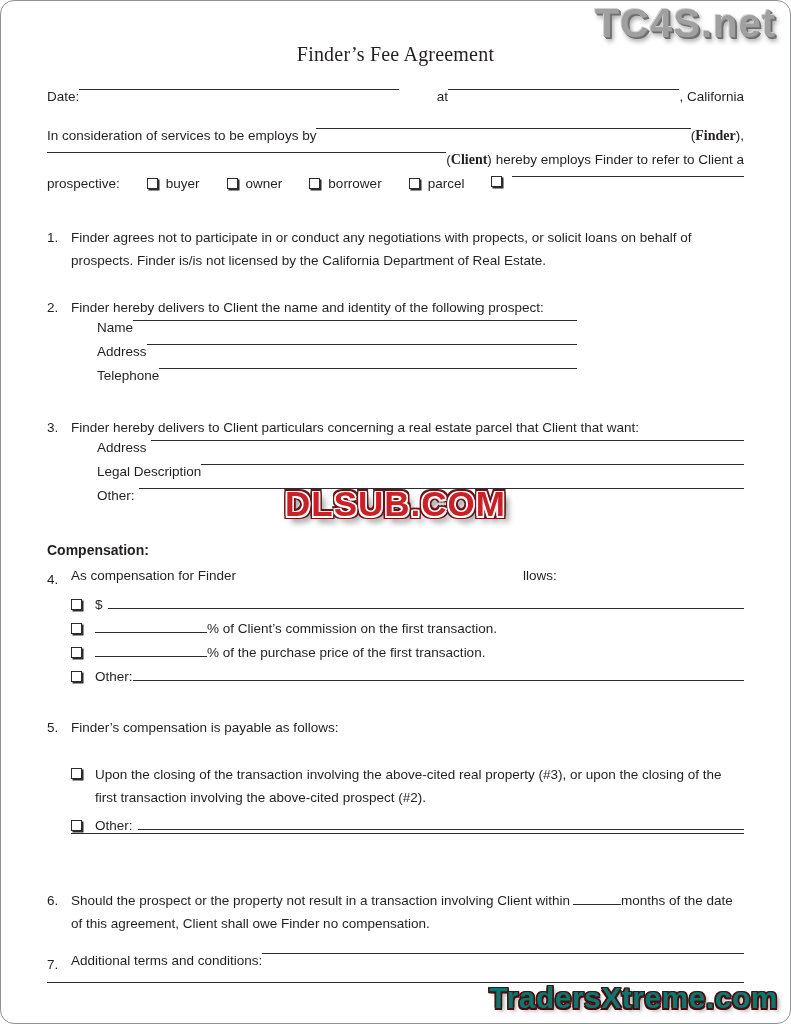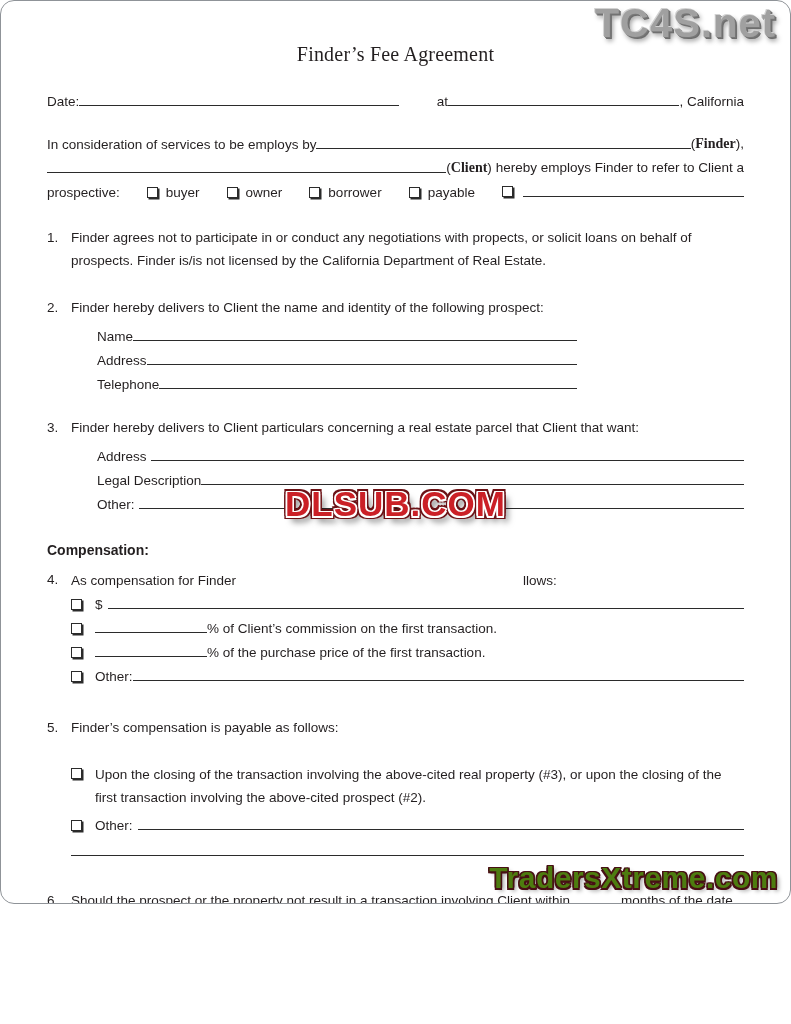--- a/index.html
+++ b/index.html
@@ -1,25 +1,25 @@
 <!DOCTYPE html>
 <html><head>
 <meta charset="utf-8">
 <style>
   * { margin:0; padding:0; box-sizing:border-box; }
   html,body { background:#fff; }
   body { width:791px; height:1024px; font-family:"Liberation Sans", sans-serif; color:#231f20; }
-  .page { position:relative; width:791px; height:904px; background:#fff; border:1.5px solid #8f9398;
+  .page { position:relative; width:791px; height:1024px; background:#fff; border:1.5px solid #8f9398;
           border-radius:14px; overflow:hidden; font-size:13.5px; }
   .content { padding:0 46px; }
 
   .title { text-align:center; font-family:"Liberation Serif", serif; font-weight:normal;
            font-size:20px; margin-top:42px; letter-spacing:.2px; }
 
-  .frow { display:flex; align-items:flex-end; }
+  .frow { display:flex; align-items:flex-start; }
   .fill { flex:1 1 auto; min-width:14px; border-bottom:1.2px solid #2b2b2b; height:0; margin-bottom:3px; }
   .fill.w112 { flex:0 0 112px; }
   .nw { white-space:nowrap; }
   .blank { display:inline-block; border-bottom:1.2px solid #2b2b2b; height:11px; vertical-align:baseline; }
   .w48 { width:48px; margin-left:3px; }
 
   .date-row { margin-top:23px; height:20px; }
   .date-row .g138 { flex-grow:1.38; }
   .at-label { margin-left:38px; }
 
@@ -68,21 +68,21 @@
         font-family:"Liberation Sans", sans-serif; font-weight:bold; }
   .wm-tc4s { top:0; right:14px; font-size:40px; letter-spacing:1px; color:#a0a0a0;
     text-shadow:-1px -1px 0 #d2d2d2, 1px 1px 0 #787878, 2px 2px 0 #6d6d6d, 3px 4px 5px rgba(0,0,0,.4); }
   .wm-dlsub { top:483px; left:50%; transform:translateX(-50%); font-size:35px; letter-spacing:1px; color:#cb2027;
     text-shadow:
       -1.5px -1.5px 0 #fff, 1.5px -1.5px 0 #fff, -1.5px 1.5px 0 #fff, 1.5px 1.5px 0 #fff,
       0 -1.5px 0 #fff, 0 1.5px 0 #fff, -1.5px 0 0 #fff, 1.5px 0 0 #fff,
       -3px -3px 0 #6b1216, 3px -3px 0 #6b1216, -3px 3px 0 #6b1216, 3px 3px 0 #6b1216,
       0 -3px 0 #6b1216, 0 3px 0 #6b1216, -3px 0 0 #6b1216, 3px 0 0 #6b1216,
       5px 6px 6px rgba(0,0,0,.5); }
-  .wm-traders { bottom:8px; right:12px; font-size:30px; letter-spacing:.5px; color:#4d7c0f;
+  .wm-traders { bottom:8px; right:12px; font-size:30px; letter-spacing:.5px; color:#0f766e;
     text-shadow:
       -1.5px -1.5px 0 #471014, 1.5px -1.5px 0 #471014, -1.5px 1.5px 0 #471014, 1.5px 1.5px 0 #471014,
       0 -1.5px 0 #471014, 0 1.5px 0 #471014, -1.5px 0 0 #471014, 1.5px 0 0 #471014,
       3px 3px 4px rgba(0,0,0,.4); }
 </style>
 </head>
 <body>
 
 <div class="page">
 
@@ -121,21 +121,21 @@
         <span class="pair">
           <span class="cb"></span>
           <span class="nw">owner</span>
         </span>
         <span class="pair">
           <span class="cb"></span>
           <span class="nw">borrower</span>
         </span>
         <span class="pair">
           <span class="cb"></span>
-          <span class="nw">payable</span>
+          <span class="nw">parcel</span>
         </span>
         <span class="cb lone"></span>
         <span class="fill tail"></span>
       </div>
     </div>
 
     <div class="item" style="margin-top:26px">
       <span class="num">1.</span>
       <div class="ibody">
         <p class="ptext">Finder agrees not to participate in or conduct any negotiations with propects, or solicit loans on behalf of prospects. Finder is/is not licensed by the California Department of Real Estate.</p>

